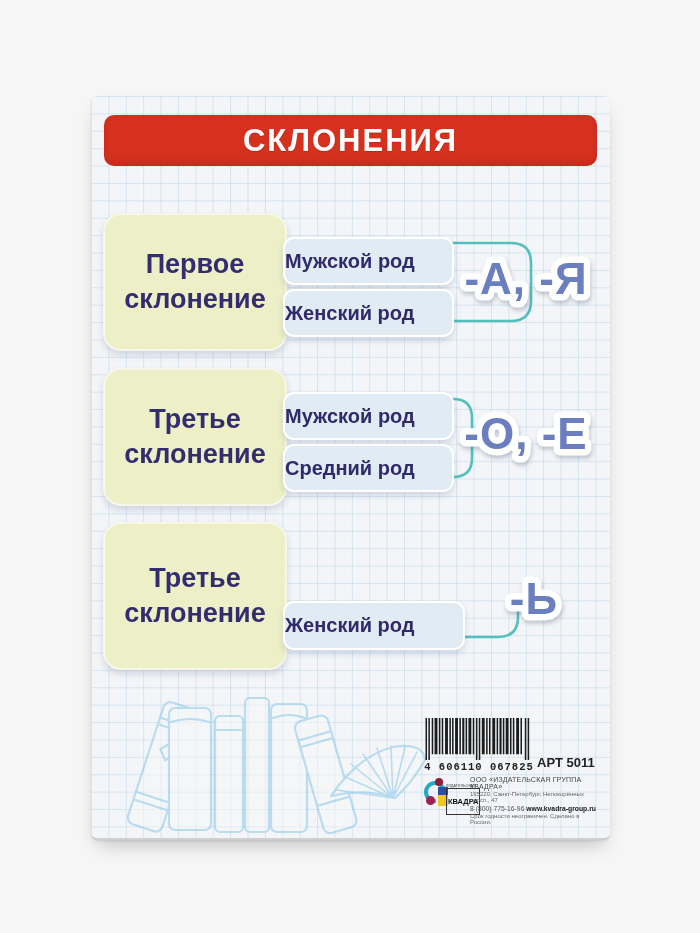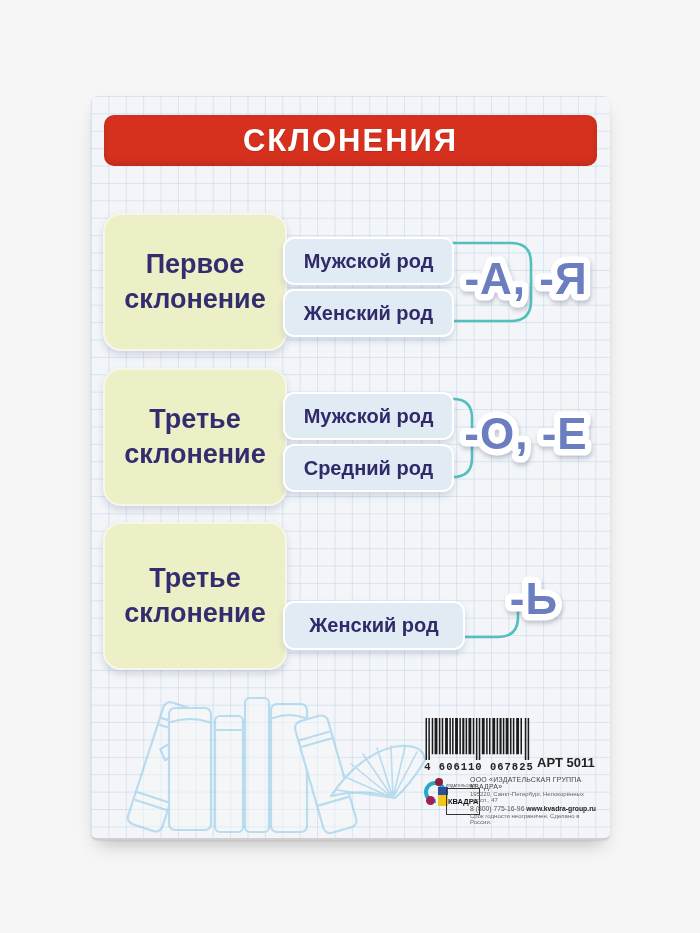--- a/index.html
+++ b/index.html
@@ -31,21 +31,21 @@
             background:#edefc7;border:2px solid #f6f7ea;border-radius:18px;
             box-shadow:0 4px 7px rgba(90,100,140,.22);
             display:flex;flex-direction:column;align-items:center;justify-content:center;
             color:#332c6e;font-weight:700;font-size:27px;line-height:1.3;text-align:center;}
   #g1-box{top:117px;} #g2-box{top:272px;} #g3-box{top:426px;height:144px;}
 
   
   .pill{position:absolute;left:192px;width:167px;height:44px;z-index:2;
         background:#e1ebf3;border:2px solid #ffffff;border-radius:11px;
         box-shadow:0 4px 6px rgba(90,110,150,.22);
-        display:flex;align-items:center;justify-content:center;
+        display:flex;align-items:center;
         color:#302a6a;font-weight:700;font-size:20px;}
   #g1-pill1{top:141px;} #g1-pill2{top:193px;}
   #g2-pill1{top:296px;} #g2-pill2{top:348px;}
   #g3-pill1{top:505px;width:178px;height:45px;}
 
   
   .connectors{position:absolute;inset:0;z-index:1;}
 
   
   .sticker{position:absolute;z-index:3;filter:drop-shadow(1px 3px 2px rgba(70,80,110,.30));}

